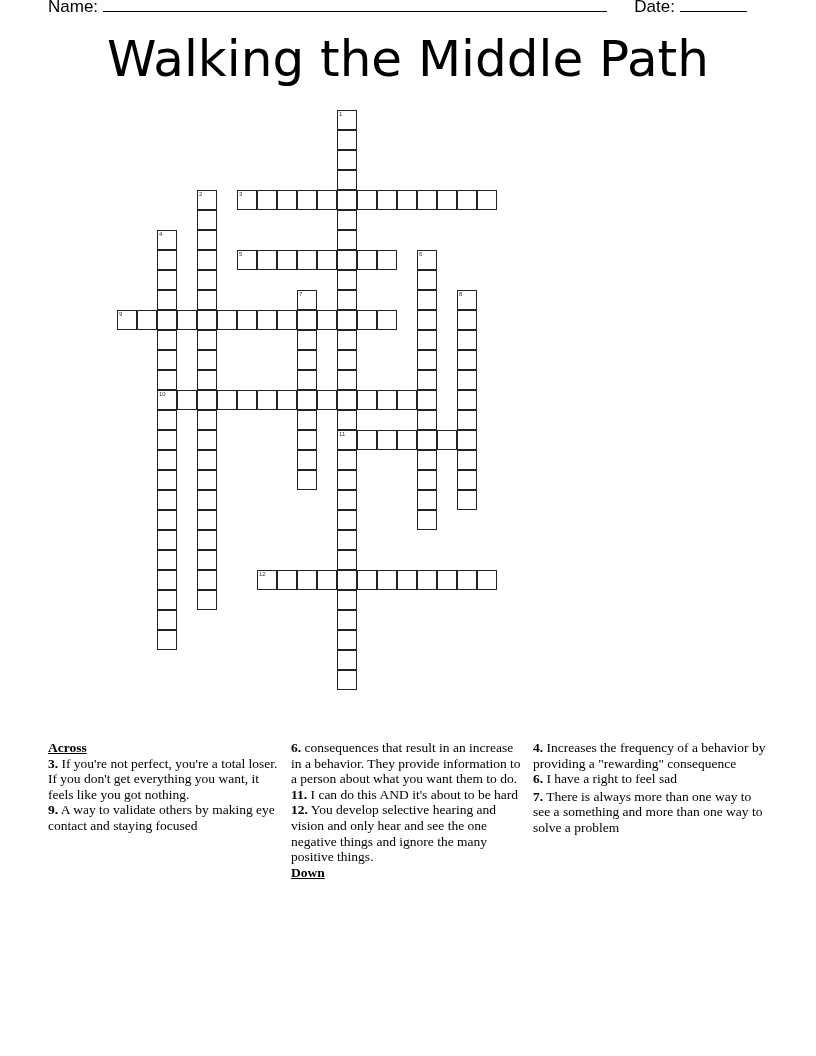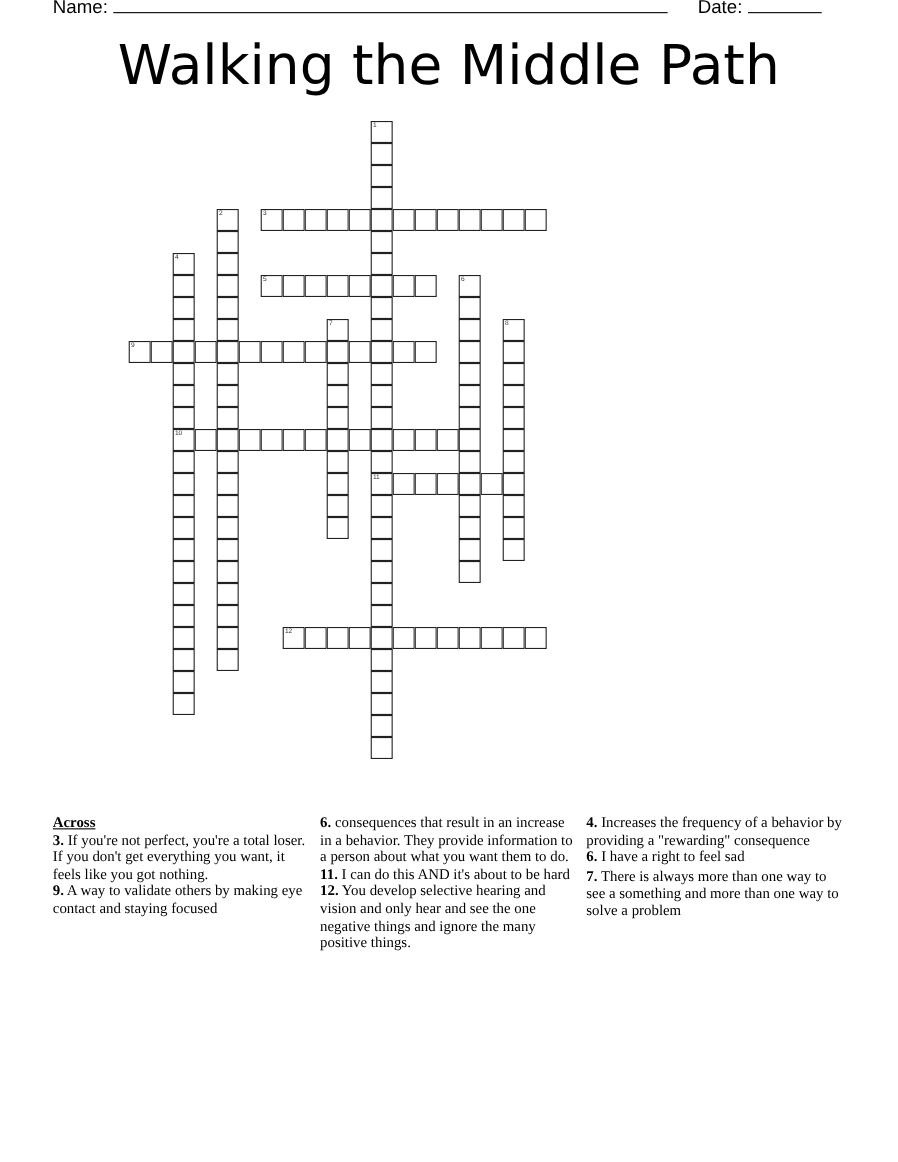--- a/index.html
+++ b/index.html
@@ -220,19 +220,20 @@
 <div class="clues" id="col1">
   <div class="head">Across</div>
   <p class="clue"><b>3.</b> <span>If you're not perfect, you're a total loser. If you don't get everything you want, it feels like you got nothing.</span></p>
   <p class="clue"><b>9.</b> <span>A way to validate others by making eye contact and staying focused</span></p>
 </div>
 
 <div class="clues" id="col2">
   <p class="clue"><b>6.</b> <span>consequences that result in an increase in a behavior. They provide information to a person about what you want them to do.</span></p>
   <p class="clue"><b>11.</b> <span>I can do this AND it's about to be hard</span></p>
   <p class="clue"><b>12.</b> <span>You develop selective hearing and vision and only hear and see the one negative things and ignore the many positive things.</span></p>
+  <div class="head">Down</div>
 </div>
 
 <div class="clues" id="col3">
   <p class="clue"><b>4.</b> <span>Increases the frequency of a behavior by providing a "rewarding" consequence</span></p>
   <p class="clue"><b>6.</b> <span>I have a right to feel sad</span></p>
   <p class="clue" style="margin-top:2px;"><b>7.</b> <span>There is always more than one way to see a something and more than one way to solve a problem</span></p>
 </div>
 
 </body></html>

